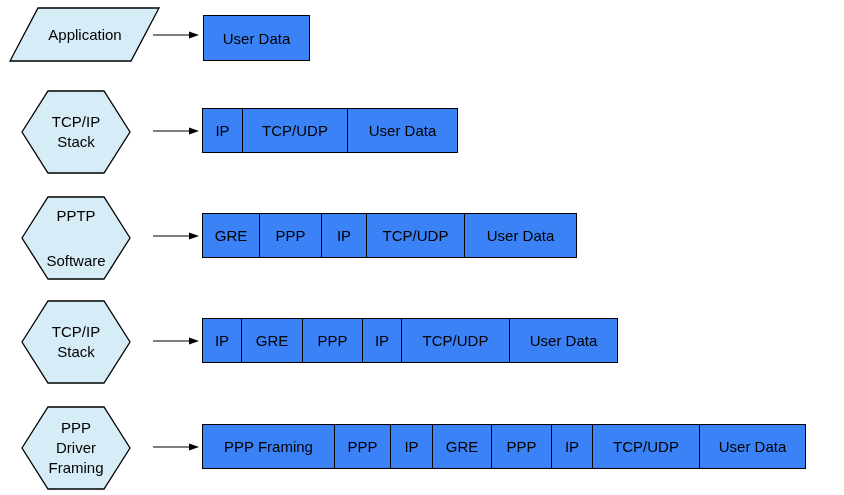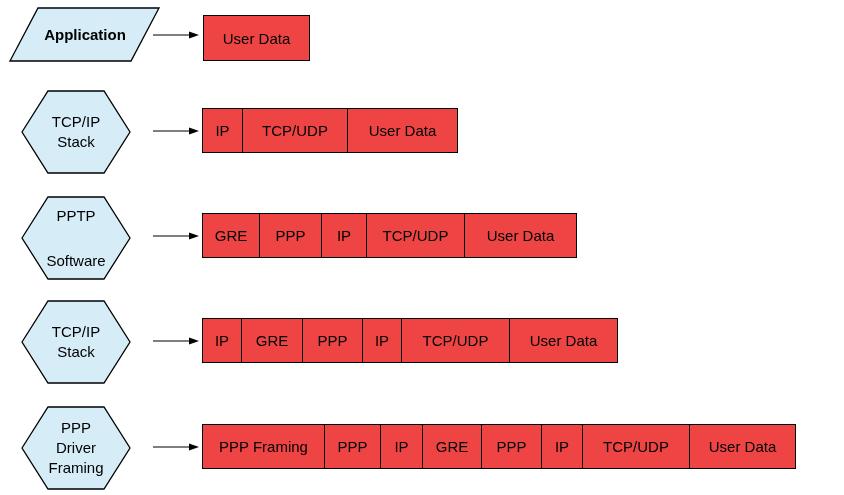--- a/index.html
+++ b/index.html
@@ -30,41 +30,41 @@
     position: absolute;
     display: flex;
     flex-direction: row;
   }
   .cell {
     box-sizing: border-box;
     flex: none;
     display: flex;
     align-items: center;
     justify-content: center;
-    background: #ef4444;
+    background: #3b82f6;
     border: 1px solid #000000;
     border-left: none;
     font-size: 15px;
     white-space: nowrap;
   }
   .cell.first { border-left: 1px solid #000000; }
   polygon.fill-shape { fill: #d6edf8; stroke: #000000; stroke-width: 1.3; }
   line.arrow-line { stroke: #000000; stroke-width: 1.2; }
   polygon.arrow-head { fill: #000000; stroke: none; }
 </style>
 </head>
 <body>
 
 <div class="canvas">
 
   <div class="abs">
     <svg class="shape" style="left:9px; top:7px;" width="152" height="56">
       <polygon class="fill-shape" points="29,1 150,1 122,54 1,54" fill="#d6edf8"></polygon>
     </svg>
-    <div class="shape-label" style="left:9px; top:7px; width:152px; height:56px;font-weight:bold;">
+    <div class="shape-label" style="left:9px; top:7px; width:152px; height:56px;">
       <span>Application</span>
     </div>
     <svg class="arrow" style="left:152px; top:29px;" width="48" height="12">
       <line class="arrow-line" x1="1" y1="6" x2="37" y2="6"></line>
       <polygon class="arrow-head" points="37,2.5 47,6 37,9.5"></polygon>
     </svg>
     <div class="bar" style="left:203px; top:15px; height:46px;">
       <div class="cell first" style="width:107px;">User Data</div>
     </div>
   </div>
@@ -138,21 +138,21 @@
     <div class="shape-label" style="left:21px; top:406px; width:110px; height:84px;">
       <span>PPP</span>
       <span>Driver</span>
       <span>Framing</span>
     </div>
     <svg class="arrow" style="left:152px; top:441px;" width="48" height="12">
       <line class="arrow-line" x1="1" y1="6" x2="37" y2="6"></line>
       <polygon class="arrow-head" points="37,2.5 47,6 37,9.5"></polygon>
     </svg>
     <div class="bar" style="left:202px; top:424px; height:45px;">
-      <div class="cell first" style="width:123px;">PPP Framing</div>
+      <div class="cell first" style="width:133px;">PPP Framing</div>
       <div class="cell" style="width:56px;">PPP</div>
       <div class="cell" style="width:42px;">IP</div>
       <div class="cell" style="width:59px;">GRE</div>
       <div class="cell" style="width:60px;">PPP</div>
       <div class="cell" style="width:41px;">IP</div>
       <div class="cell" style="width:107px;">TCP/UDP</div>
       <div class="cell" style="width:106px;">User Data</div>
     </div>
   </div>
 

